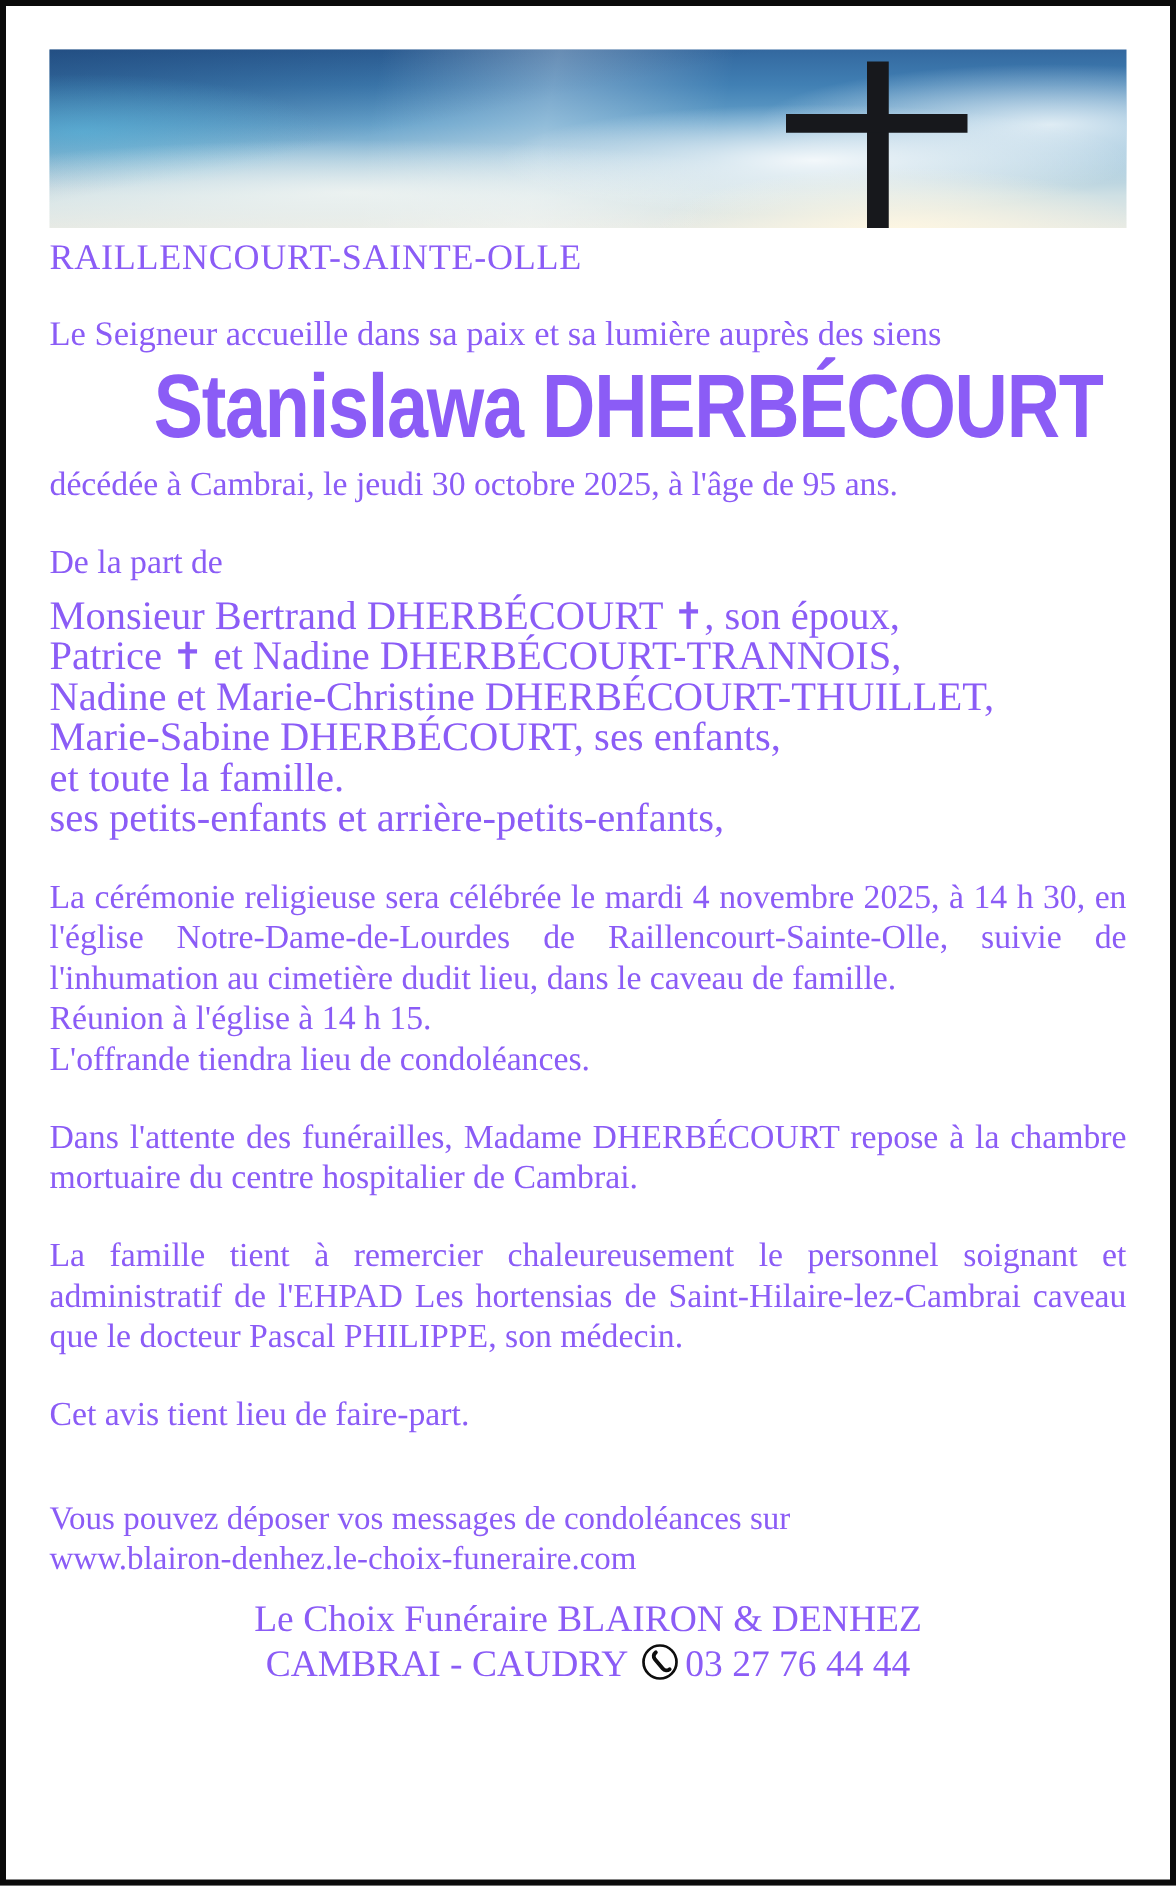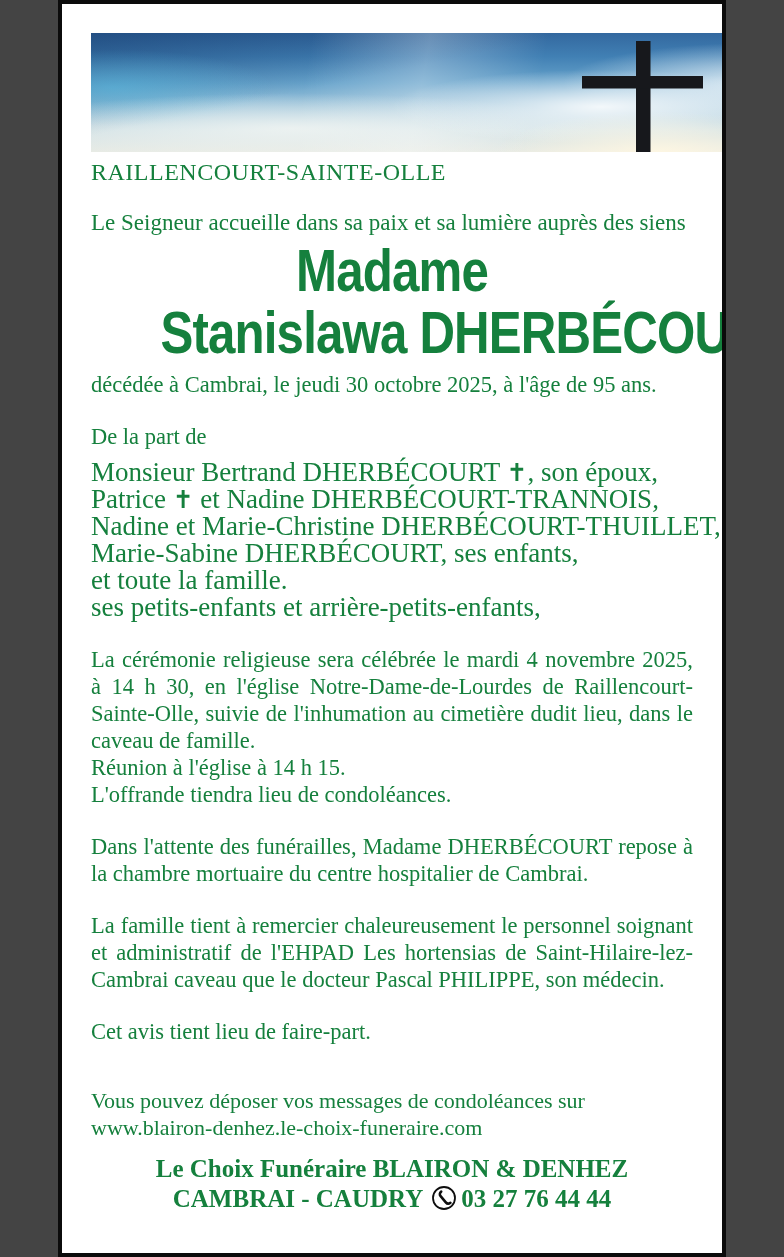--- a/index.html
+++ b/index.html
@@ -1,27 +1,27 @@
 <!DOCTYPE html>
 <html lang="fr"><head>
 <meta charset="utf-8">
 <title>Avis de décès</title>
 <style>
   html,body{margin:0;padding:0;background:#444;}
   .page{
     position:relative;
-    width:668px;height:1257px;
+    width:784px;height:1257px;
     box-sizing:border-box;
     margin:0 auto;
     background:#ffffff;
     border:4px solid #0b0b0b;
     padding:29px 29px 0 29px;
     overflow:hidden;
     font-family:"Liberation Serif", serif;
-    color:#15803d;
+    color:#8b5cf6;
   }
 
   
   .banner{
     position:relative;
     width:718px;height:119px;
     overflow:hidden;
     background:
       radial-gradient(38% 60% at 79% 102%, rgba(255,247,226,0.95) 0%, rgba(255,247,226,0) 60%),
       radial-gradient(45% 48% at 71% 62%, rgba(255,255,255,0.88) 0%, rgba(255,255,255,0) 65%),
@@ -71,21 +71,21 @@
     font-size:0.92em;
   }
   .ceremony-extra{margin:0;font-size:22.5px;line-height:27px;}
 
   .condolences{margin-top:42px;font-size:22px;line-height:27px;}
 
   
   .footer{
     margin-top:13px;
     text-align:center;
-    font-weight:700;
+    font-weight:400;
     font-size:25px;line-height:30px;
   }
   .footer .phone-row{white-space:nowrap;}
   .phone-icon-svg{vertical-align:-4px;margin:0 4px 0 8px;}
 </style>
 </head>
 <body>
 
 <div class="page">
 
@@ -94,21 +94,20 @@
       <rect x="57" y="8" width="14.5" height="111" fill="#17181c"></rect>
       <rect x="3" y="43" width="121" height="12.5" fill="#17181c"></rect>
     </svg>
   </div>
 
   <div class="commune">RAILLENCOURT-SAINTE-OLLE</div>
 
   <p class="intro">Le Seigneur accueille dans sa paix et sa lumière auprès des siens</p>
 
   <div class="headings">
-    <div class="big-title"><span>Madame</span></div>
     <div class="big-name"><span>Stanislawa DHERBÉCOURT</span></div>
   </div>
 
   <p class="tight">décédée à Cambrai, le jeudi 30 octobre 2025, à l'âge de 95 ans.</p>
 
   <p class="block">De la part de</p>
 
   <div class="family">
       <div class="line">Monsieur Bertrand DHERBÉCOURT <span class="cross-glyph">✝</span>, son époux,</div>
       <div class="line">Patrice <span class="cross-glyph">✝</span> et Nadine DHERBÉCOURT-TRANNOIS,</div>

